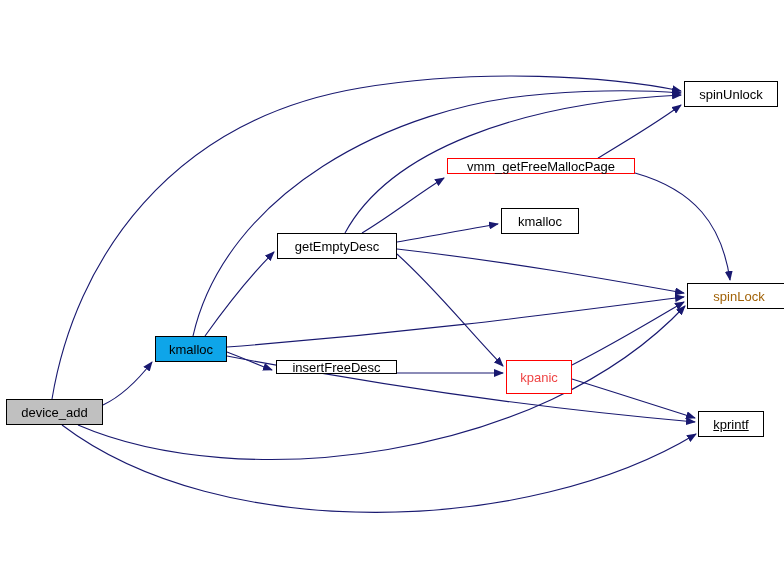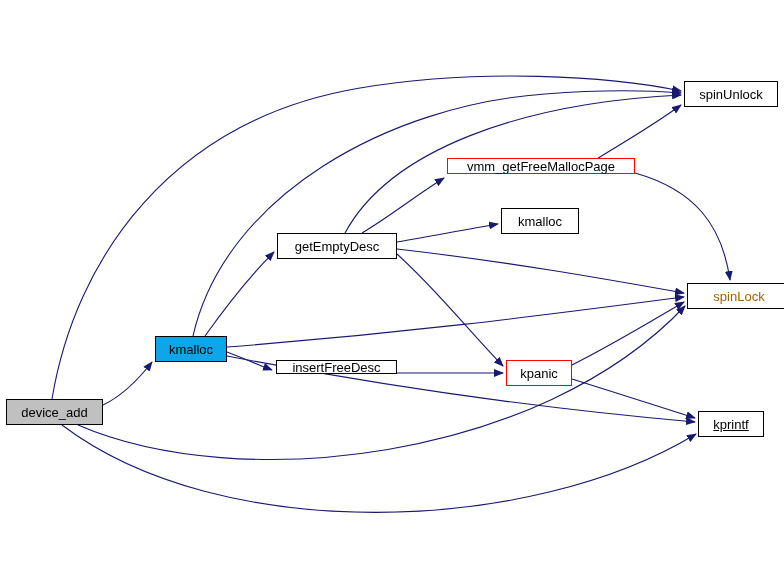--- a/index.html
+++ b/index.html
@@ -73,20 +73,20 @@
         <path class="edge-path" d="M 635,173 C 695,190 722,225 730,280" stroke="#191970" marker-end="url(#arrowhead)"></path>
         <path class="edge-path" d="M 572,365 C 612,345 650,322 684,302" stroke="#191970" marker-end="url(#arrowhead)"></path>
         <path class="edge-path" d="M 572,379 C 613,392 655,405 695,418" stroke="#191970" marker-end="url(#arrowhead)"></path>
       </g>
   </svg>
   <div id="nodes-layer">
       <div class="graph-node" style="left: 6px; top: 399px; width: 97px; height: 26px; background: rgb(192, 192, 192); border-color: rgb(0, 0, 0); color: rgb(0, 0, 0);">device_add</div>
       <div class="graph-node" style="left: 155px; top: 336px; width: 72px; height: 26px; background: #0ea5e9; border-color: rgb(0, 0, 0); color: rgb(0, 0, 0);">kmalloc</div>
       <div class="graph-node" style="left: 277px; top: 233px; width: 120px; height: 26px; background: rgb(255, 255, 255); border-color: rgb(0, 0, 0); color: #000000;">getEmptyDesc</div>
       <div class="graph-node" style="left: 276px; top: 360px; width: 121px; height: 14px; background: rgb(255, 255, 255); border-color: rgb(0, 0, 0); color: rgb(0, 0, 0);">insertFreeDesc</div>
-      <div class="graph-node" style="left: 506px; top: 360px; width: 66px; height: 26px; background: rgb(255, 255, 255); border-color: rgb(255, 0, 0); color: #000000;">kpanic</div>
+      <div class="graph-node" style="left: 506px; top: 360px; width: 66px; height: 34px; background: rgb(255, 255, 255); border-color: rgb(255, 0, 0); color: #ef4444;">kpanic</div>
       <div class="graph-node" style="left: 447px; top: 158px; width: 188px; height: 16px; background: rgb(255, 255, 255); border-color: rgb(255, 0, 0); color: rgb(0, 0, 0);">vmm_getFreeMallocPage</div>
       <div class="graph-node" style="left: 501px; top: 208px; width: 78px; height: 26px; background: rgb(255, 255, 255); border-color: rgb(0, 0, 0); color: rgb(0, 0, 0);">kmalloc</div>
       <div class="graph-node" style="left: 684px; top: 81px; width: 94px; height: 26px; background: rgb(255, 255, 255); border-color: rgb(0, 0, 0); color: rgb(0, 0, 0);">spinUnlock</div>
       <div class="graph-node" style="left: 687px; top: 283px; width: 104px; height: 26px; background: rgb(255, 255, 255); border-color: rgb(0, 0, 0); color: #a16207;">spinLock</div>
       <div class="graph-node" style="left: 698px; top: 411px; width: 66px; height: 26px; background: rgb(255, 255, 255); border-color: rgb(0, 0, 0); color: rgb(0, 0, 0); text-decoration: underline;">kprintf</div>
     </div>
 </div>
 
 </body></html>

